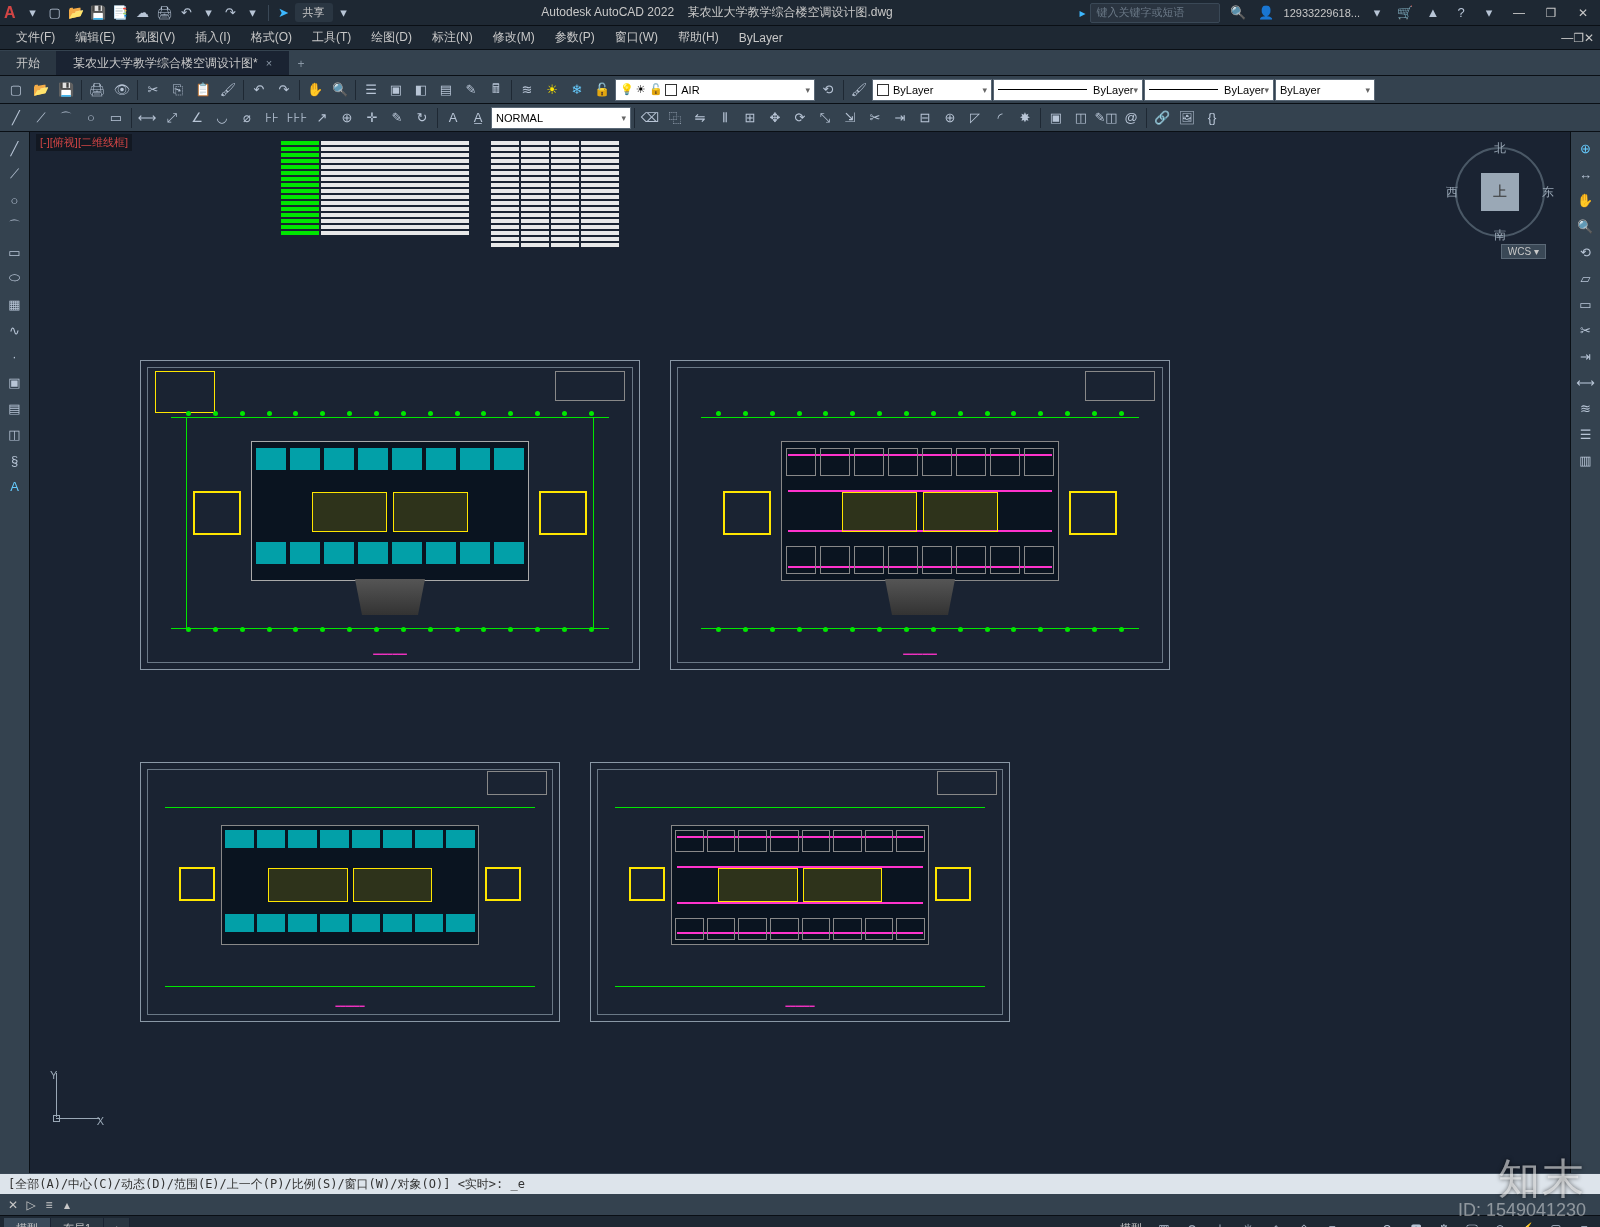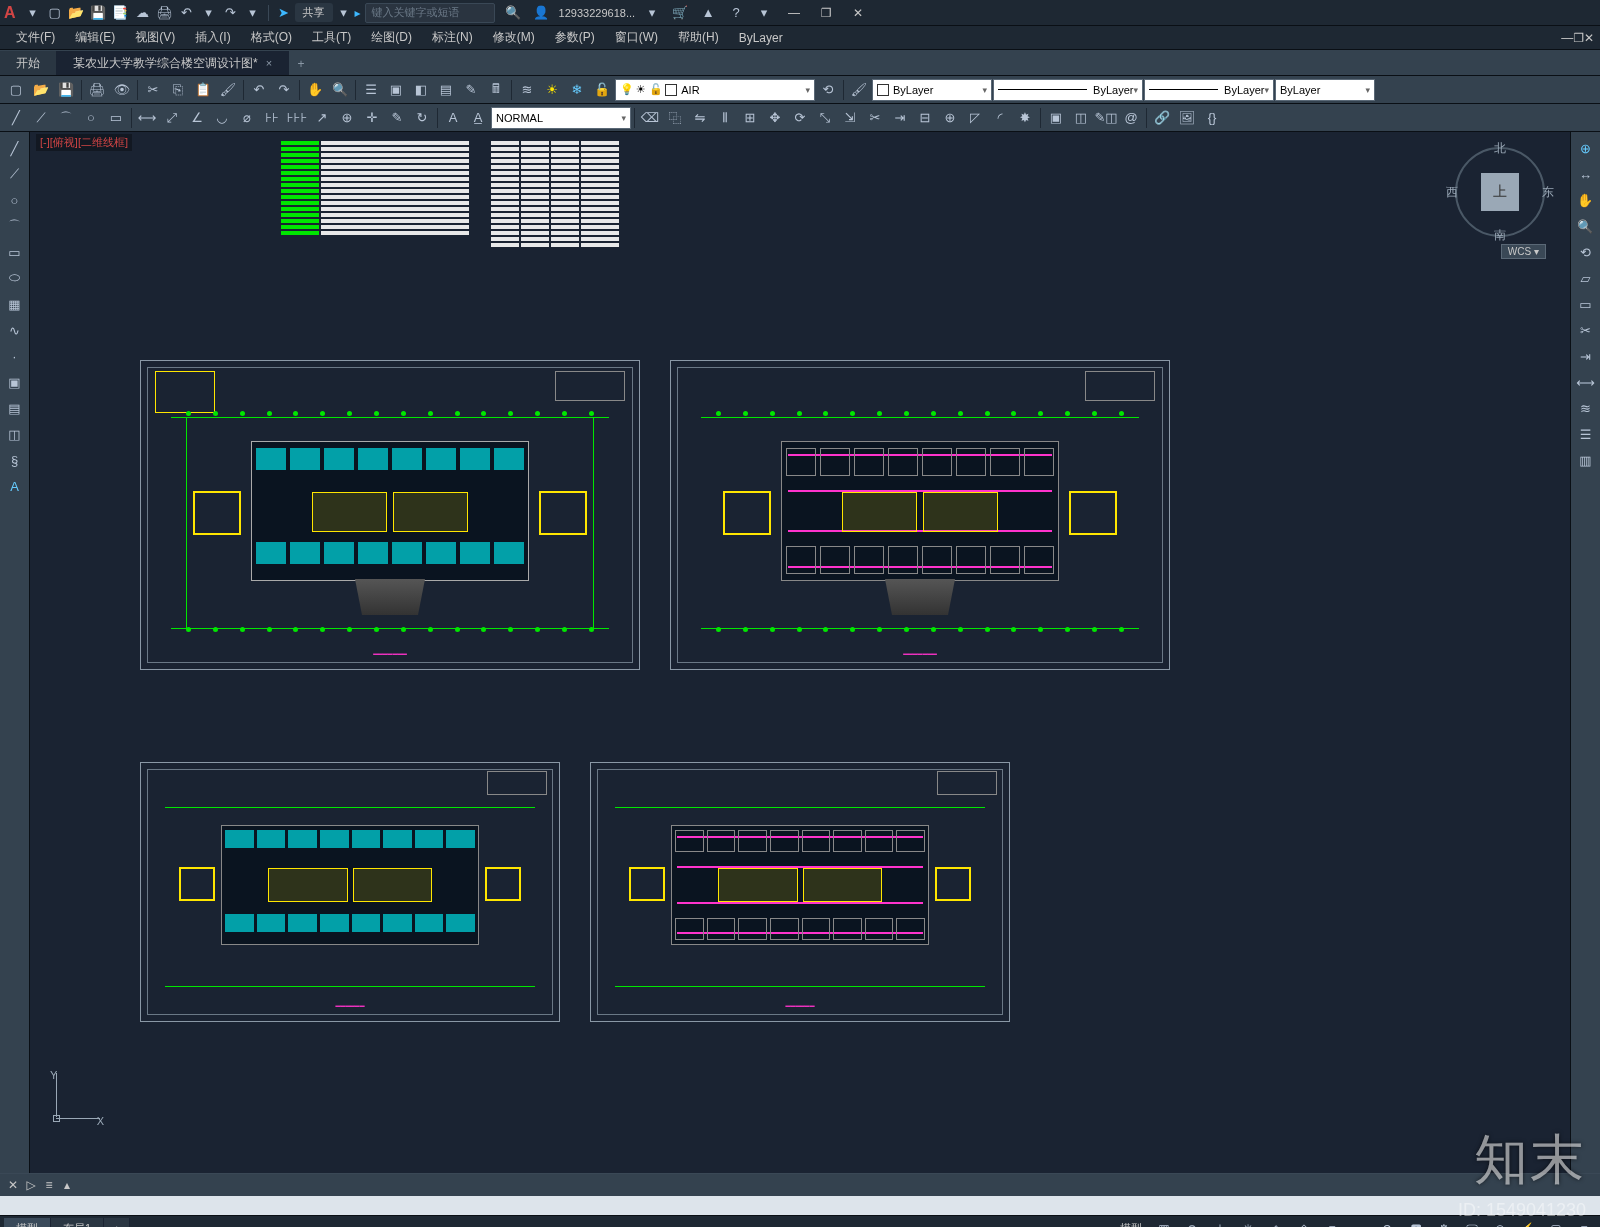--- a/index.html
+++ b/index.html
@@ -190,22 +190,22 @@
 .statusbar .stab.active { background: #3a4a5a; }
 .statusbar .right-status {
   margin-left: auto; display:flex; align-items:center; gap:4px;
 }
 .statusbar .sbtn {
   width:24px; height:22px; display:flex; align-items:center; justify-content:center;
   color:#b8c5d6;
 }
 
 .watermark-corner {
-  position: absolute; right: 14px; bottom: 30px;
-  font-size: 54px; color: rgba(255,255,255,0.55);
+  position: absolute; right: 14px; bottom: 20px;
+  font-size: 42px; color: rgba(255,255,255,0.55);
   font-weight: 300; letter-spacing: 2px;
   text-shadow: 0 0 4px rgba(0,0,0,0.6);
 }
 .watermark-id {
   position: absolute; right: 14px; bottom: 6px;
   font-size: 18px; color: rgba(255,255,255,0.45);
 }
 .share-pill {
   background:#2a3642; border-radius:3px; padding:2px 8px;
   color:#c8c8c8; font-size:11px; display:flex; align-items:center; gap:4px;
@@ -225,20 +225,25 @@
   <span class="qbtn">🖨</span>
   <span class="qbtn">↶</span>
   <span class="qbtn">▾</span>
   <span class="qbtn">↷</span>
   <span class="qbtn">▾</span>
   <span class="sep"></span>
   <span class="qbtn" style="color:#3db8ff;">➤</span>
   <span class="share-pill">共享</span>
   <span class="qbtn">▾</span>
 
+  <div class="title-center">
+    <span>Autodesk AutoCAD 2022</span>
+    &nbsp;&nbsp;
+    <span>某农业大学教学综合楼空调设计图.dwg</span>
+  </div>
 
   <span style="color:#3db8ff; font-size:12px; margin-right:4px;">▸</span>
   <div class="search-box">
     <span>键入关键字或短语</span>
   </div>
   <div class="right-cluster">
     <span class="qbtn">🔍</span>
     <span class="qbtn">👤</span>
     <span class="user">12933229618...</span>
     <span class="qbtn">▾</span>
@@ -864,20 +869,21 @@
     <div class="rtbtn">✂</div>
     <div class="rtbtn">⇥</div>
     <div class="rtbtn">⟷</div>
     <div class="rtbtn">≋</div>
     <div class="rtbtn">☰</div>
     <div class="rtbtn">▥</div>
   </div>
 </div>
 
 <div class="cmdline">
+  <div class="history">[全部(A)/中心(C)/动态(D)/范围(E)/上一个(P)/比例(S)/窗口(W)/对象(O)] &lt;实时&gt;: _e</div>
   <div class="input-row">
     <span class="prompt-icon">✕</span>
     <span class="prompt-icon">▷</span>
     <span class="prompt-icon">≡</span>
     <span class="prompt-icon">▴</span>
   </div>
 </div>
 
 <div class="statusbar">
   <div class="stab active">模型</div>

